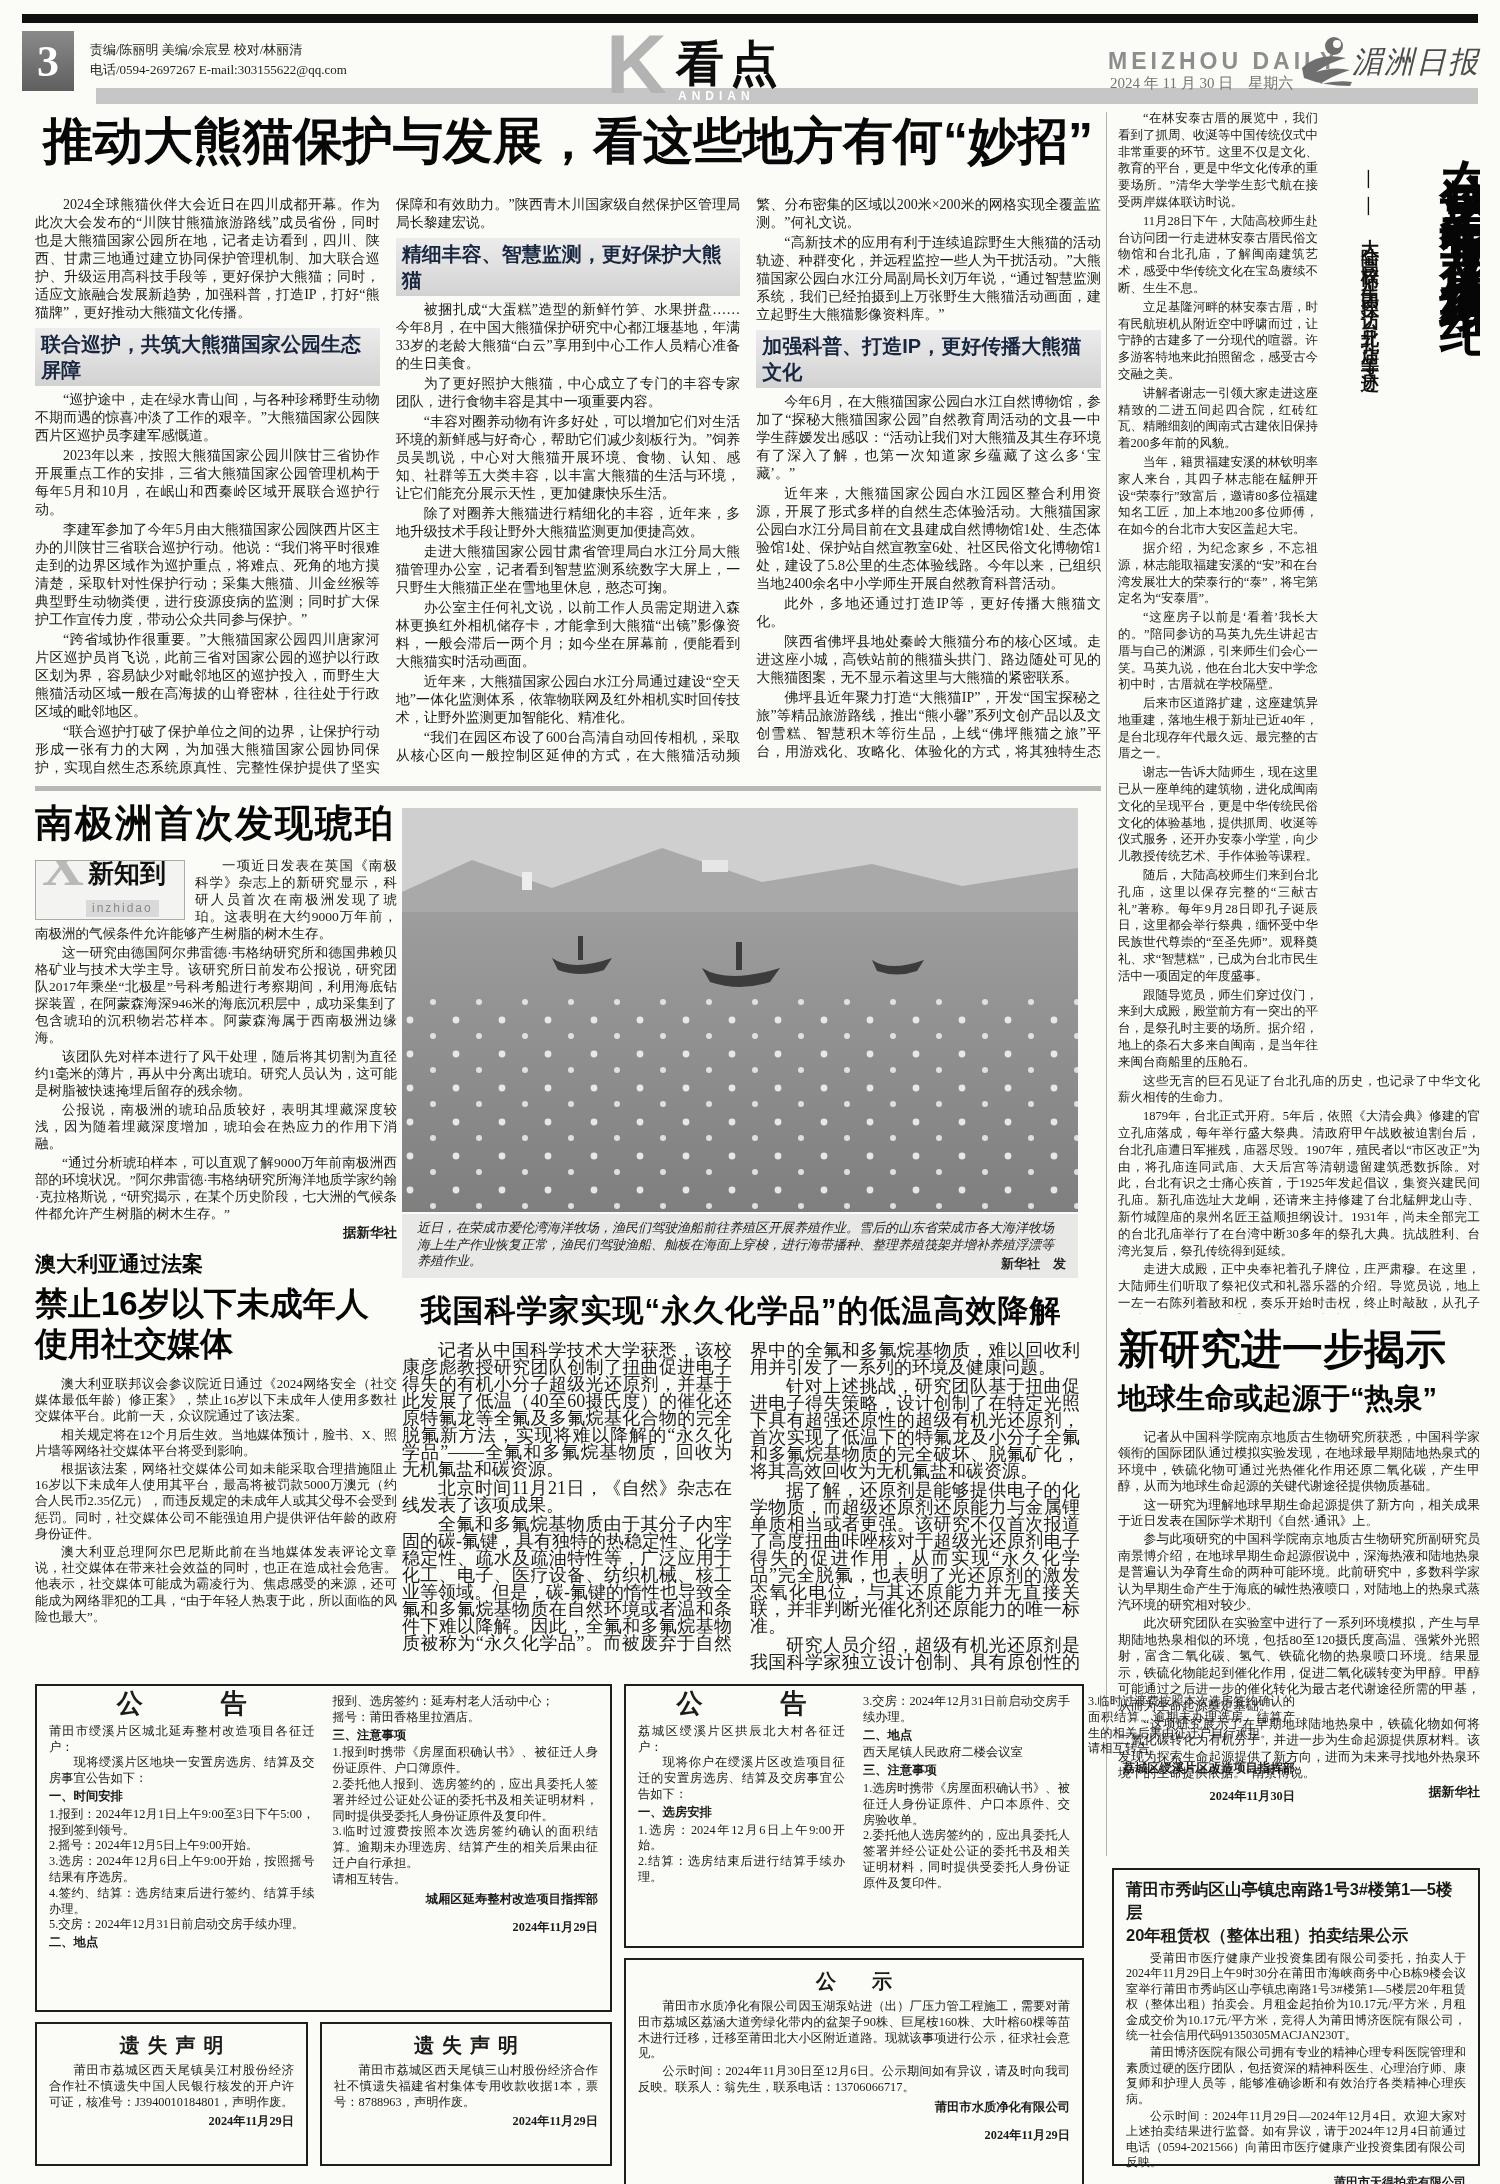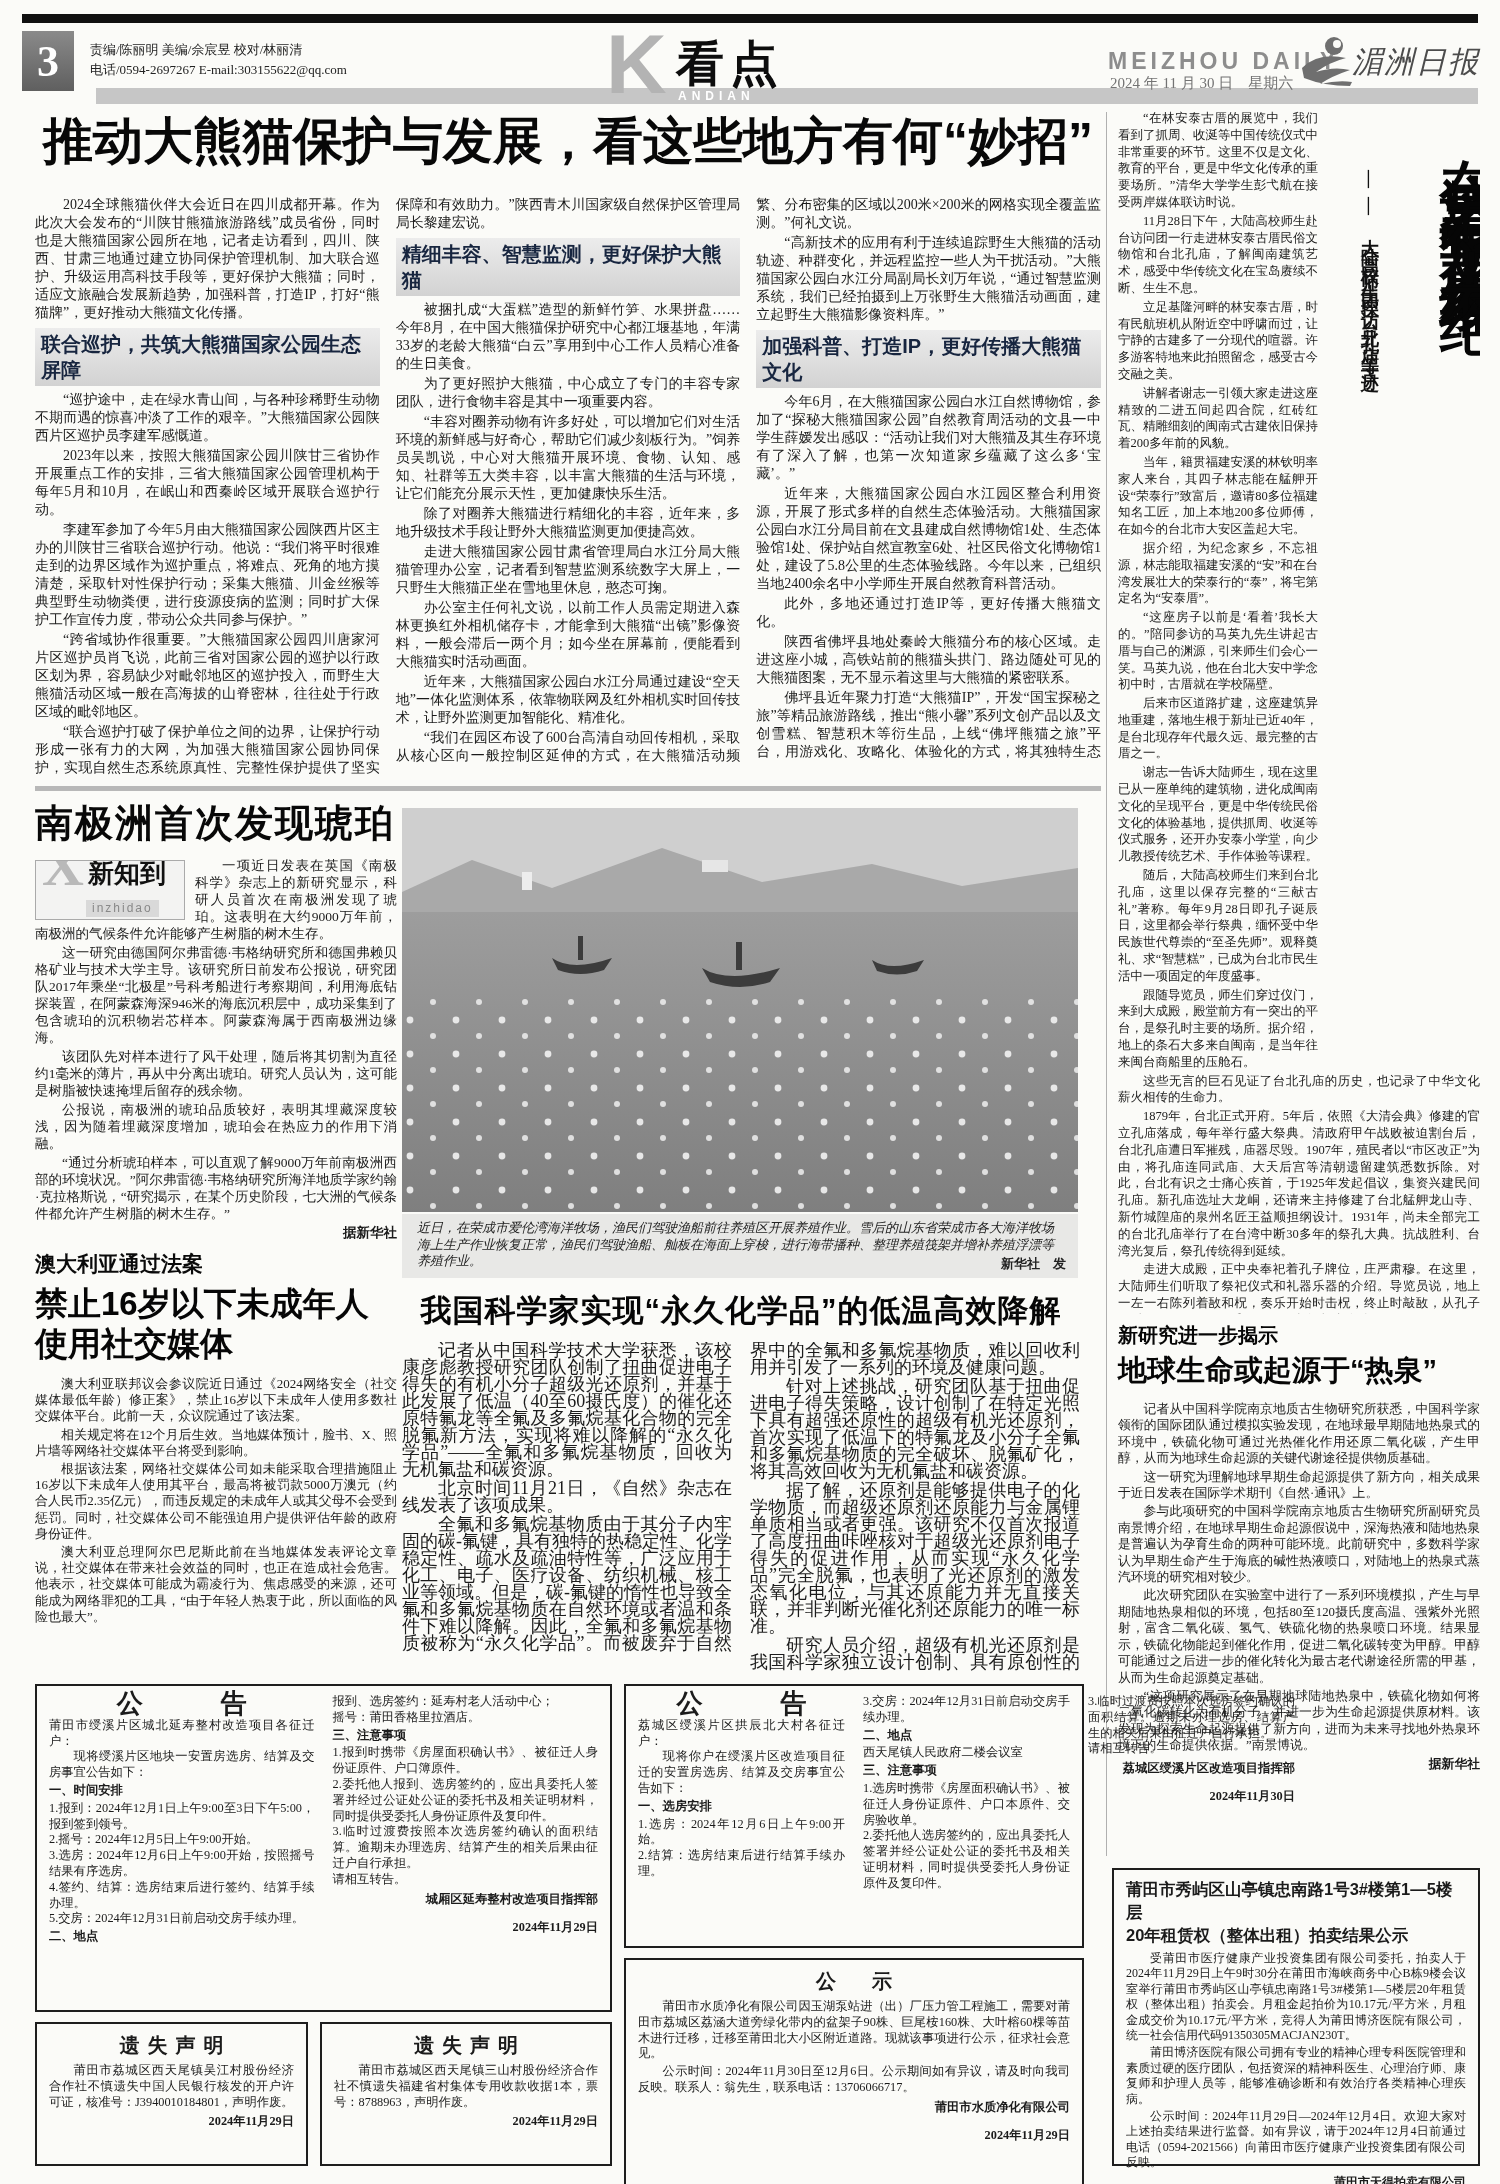--- a/index.html
+++ b/index.html
@@ -56,26 +56,26 @@
   .photo{left:402px;top:808px;width:676px;height:404px;background:#bdbdbd;}
   .caption{left:402px;top:1214px;width:676px;height:64px;background:#e8e8e6;padding:6px 15px;box-sizing:border-box;
            font-size:13px;line-height:16.5px;font-style:italic;color:#222;}
   .credit{position:absolute;right:12px;bottom:6px;font-weight:bold;font-style:normal;}
   
   .chem{left:402px;top:1290px;width:678px;}
   .chem h2{margin:0 0 10px 0;text-align:center;font-size:31px;font-weight:900;letter-spacing:1px;color:#060606;}
   .chem-cols{column-count:2;column-gap:18px;column-fill:auto;height:340px;font-size:18px;line-height:17px;overflow:hidden;}
   
   .hots{left:1118px;top:1322px;width:362px;}
-  .hots .h1a{font-size:20px;font-weight:900;color:#060606;}
+  .hots .h1a{font-size:41px;font-weight:900;color:#060606;}
   .hots .h1b{font-size:29px;font-weight:900;color:#060606;margin-top:2px;}
   .hots-body{margin-top:10px;font-size:12.8px;line-height:16.4px;height:412px;overflow:hidden;}
   
   .nbox{border:2px solid #1e1e1e;box-sizing:border-box;background:#fbfbf8;padding:8px 12px;}
-  .ntitle{text-align:center;font-size:26px;font-weight:bold;letter-spacing:26px;text-indent:26px;margin:2px 0 6px 0;}
+  .ntitle{text-align:center;font-size:26px;font-weight:bold;letter-spacing:26px;text-indent:26px;margin:2px 0 12px 0;}
   .ntitle.small{font-size:20px;letter-spacing:8px;text-indent:8px;margin:0 0 4px 0;}
   .ncols{column-count:2;column-gap:18px;column-fill:auto;}
   .ntext{font-size:12.3px;line-height:15.8px;}
   .nt-item{text-align:justify;margin:0;}
   .nt-h{font-weight:bold;margin:2px 0;}
   .nsign{text-align:right;font-weight:bold;margin-top:4px;}
   .g1{left:35px;top:1684px;width:577px;height:328px;}
   .g1 .ncols{height:262px;}
   .g2{left:624px;top:1684px;width:460px;height:264px;}
   .g2 .ncols{height:204px;}

